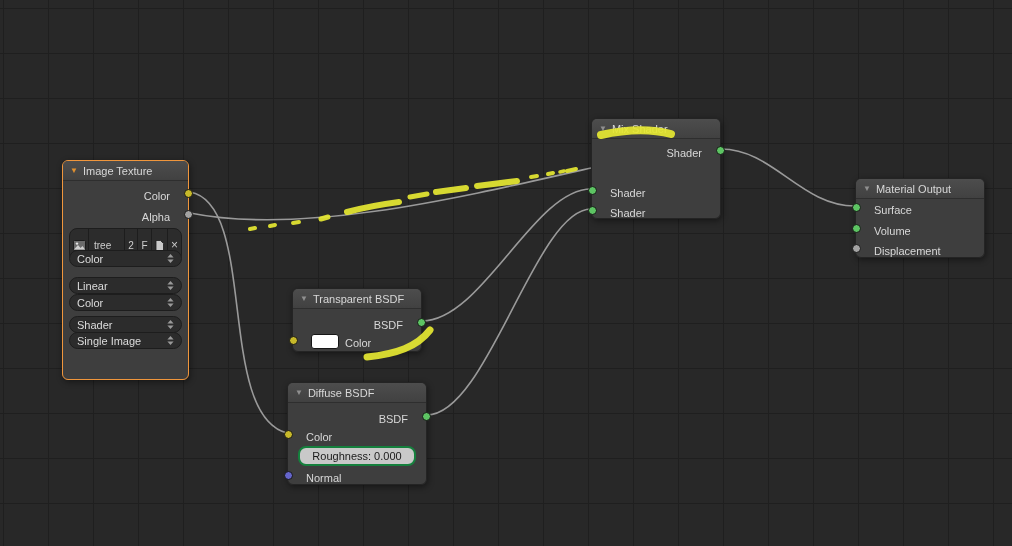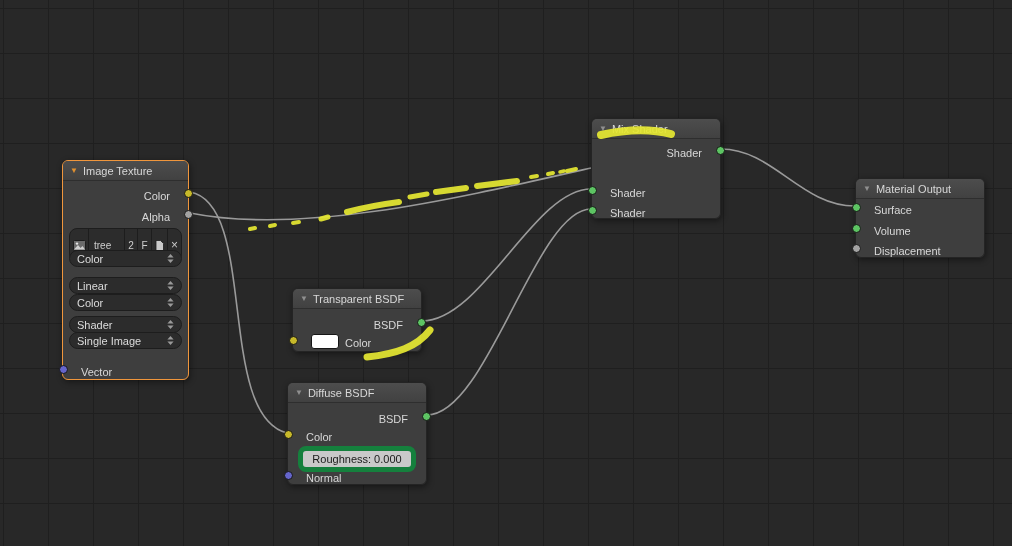--- a/index.html
+++ b/index.html
@@ -62,21 +62,21 @@
   .btn{
     background:#2c2c2c;border:1px solid #1d1d1d;margin-left:-1px;
     display:flex;align-items:center;justify-content:center;
     color:#cfcfcf;font-size:10px;box-sizing:border-box;
   }
   .btn.first{border-radius:8px 0 0 8px;margin-left:0}
   .btn.last{border-radius:0 8px 8px 0}
   .btn.name{flex:1;justify-content:flex-start;padding-left:5px}
   .slider{
     position:absolute;left:10px;right:10px;height:16px;
-    background:#c9c9c9;border:5px solid #15803d;border-radius:8px;
+    background:#c9c9c9;border:2px solid #15803d;border-radius:8px;
     color:#1a1a1a;display:flex;align-items:center;justify-content:center;
   }
   .swatch{width:26px;height:13px;background:#fff;border:1px solid #161616;border-radius:3px}
   .xglyph{font-size:12px;line-height:1;color:#c9c9c9}
 </style>
 </head>
 <body>
 
 <div id="grid"></div>
 
@@ -149,24 +149,20 @@
         <path d="M3.5 9 L0.4 5.4 H6.6 Z" fill="#9a9a9a"></path>
     </svg>
   </div>
   <div class="select" style="top:171px">
     <span>Single Image</span>
     <svg width="7" height="9" viewBox="0 0 7 9">
       <path d="M3.5 0 L6.6 3.6 H0.4 Z" fill="#9a9a9a"></path>
         <path d="M3.5 9 L0.4 5.4 H6.6 Z" fill="#9a9a9a"></path>
     </svg>
   </div>
-  <div class="row" style="top:199px">
-    <span class="socket left s-vec"></span>
-    <span>Vector</span>
-  </div>
 </div>
 
 <div class="node" style="left:292px;top:288px;width:130px;height:64px">
   <div class="hdr">
     <span class="tri" style="color:#8f8f8f">▼</span>
     <span>Transparent BSDF</span>
   </div>
   <div class="row out" style="top:24px">
     <span>BSDF</span>
     <span class="socket right s-shd"></span>

